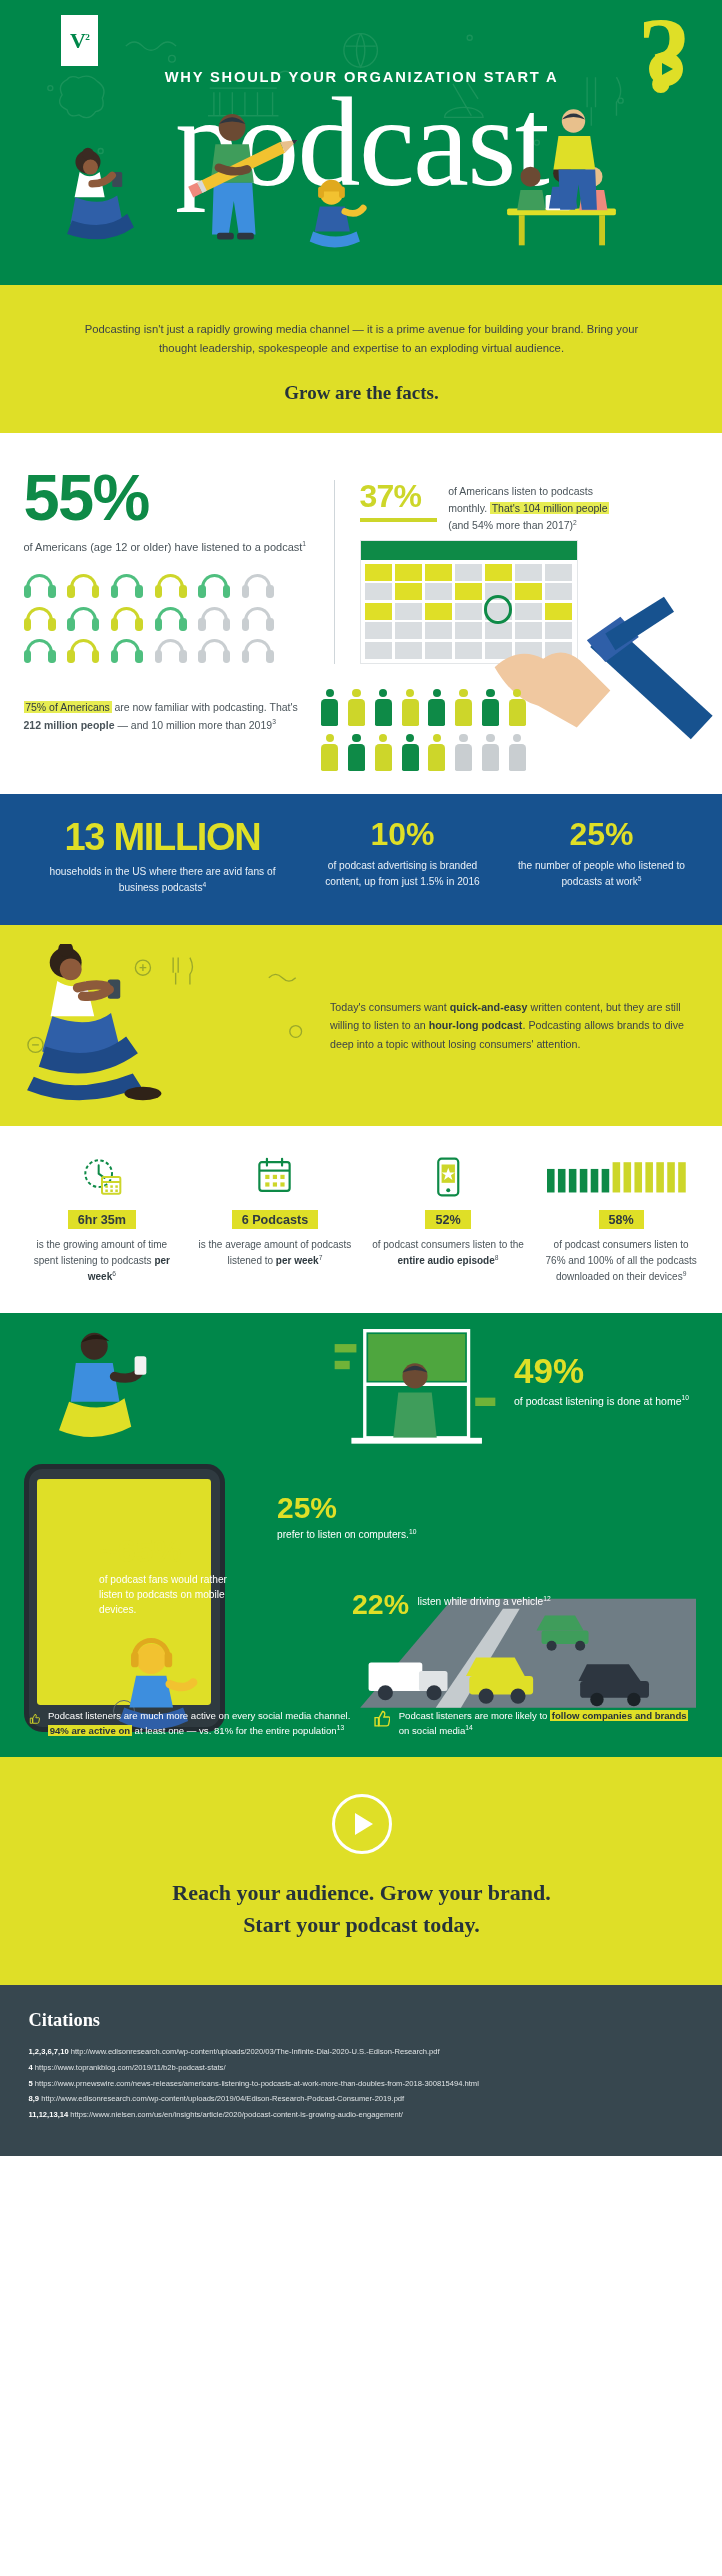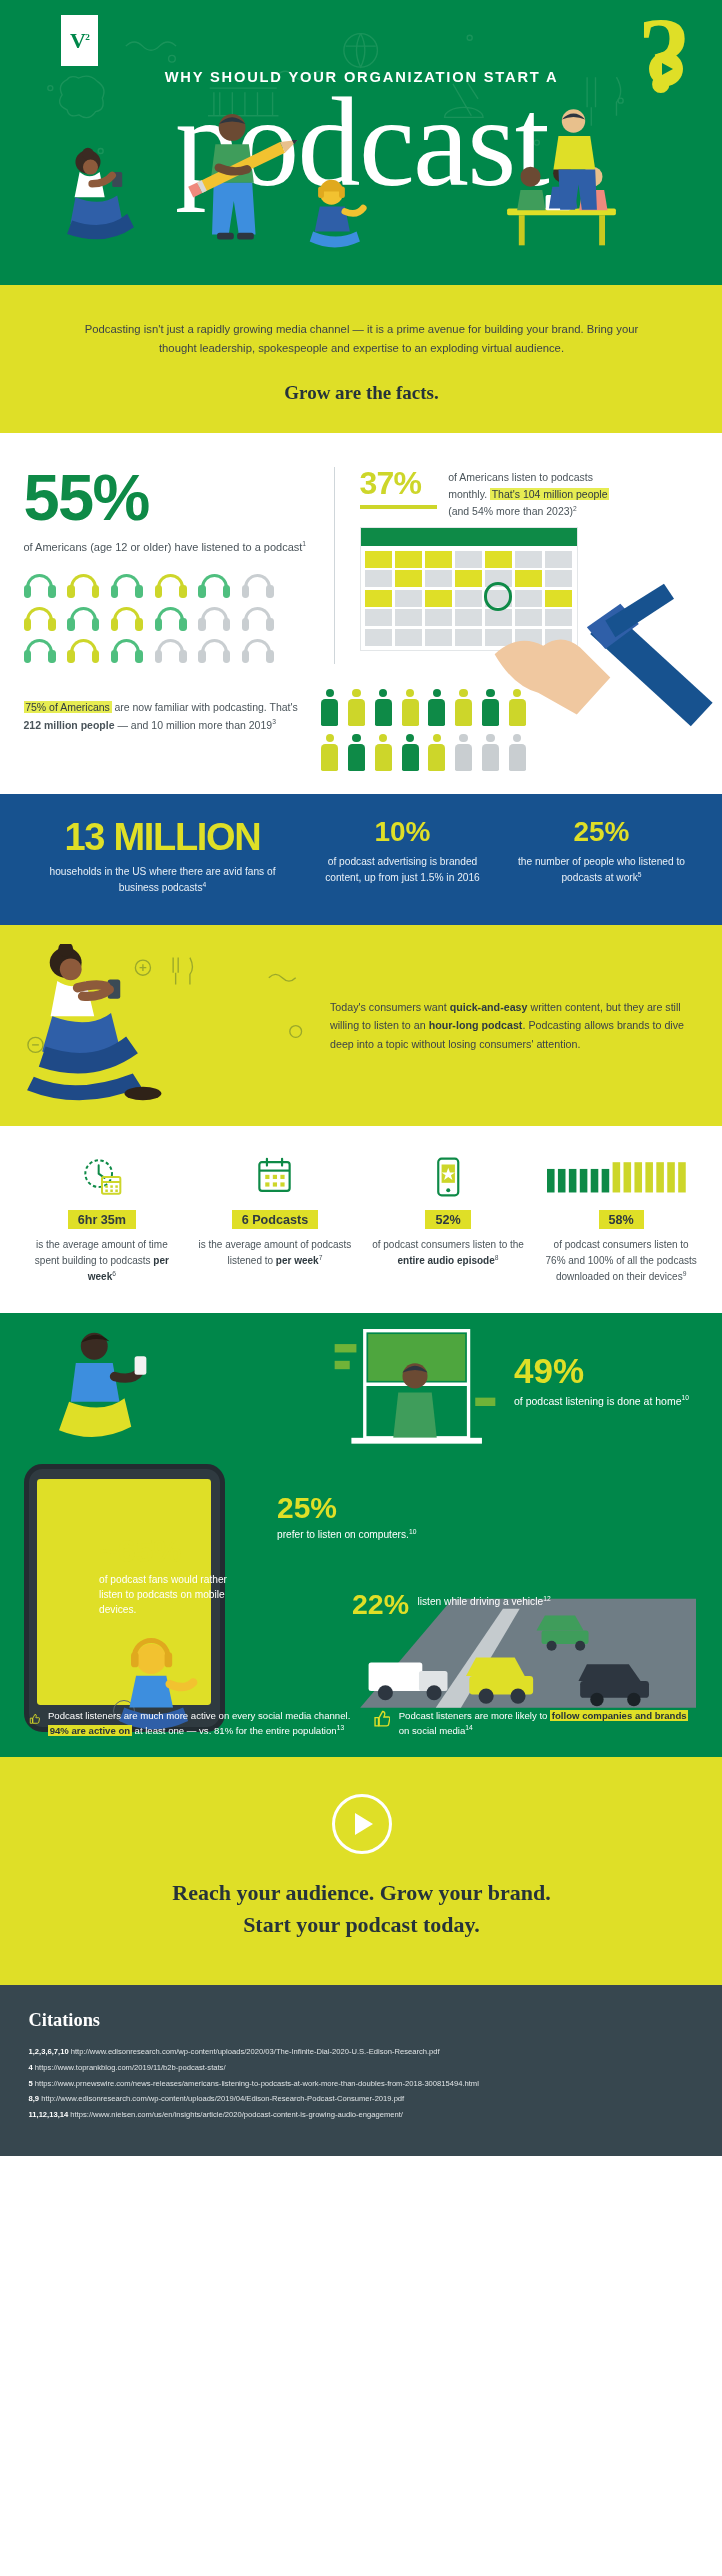--- a/index.html
+++ b/index.html
@@ -45,21 +45,21 @@
   }
   .playbtn i { display:block; width:0;height:0; border-left:11px solid #00874a; border-top:6.7px solid transparent; border-bottom:6.7px solid transparent; margin-left:3.4px;}
 
   
   .intro { background:#dfdf27; padding:35px 72px 28.5px; text-align:center; }
   .intro p { font-size:11.3px; line-height:1.72; color:#3c4348; }
   .intro h2 { margin-top:23.5px; font-family:"Liberation Serif", serif; font-size:19px; color:#26333a; font-weight:700; }
 
   
   .statblock { background:#fff; padding:34px 0 0; position:relative; }
-  .srow { display:flex; padding:0 23.5px; }
+  .srow { display:flex; padding:0 23.5px;align-items:flex-end; }
   .scol-l { width:310px; padding-right:20px; }
   .scol-r { flex:1; padding-left:25px; border-left:0.8px solid #cfd6da; }
 
   .big55 { font-size:65px; font-weight:700; color:#0e8a47; line-height:.95; letter-spacing:-1.7px; }
   .sub55 { font-size:11px; line-height:1.55; color:#4a545a; margin-top:10px; }
 
   .pct37row { display:flex; gap:11.7px; align-items:flex-start;}
   .big37 { font-size:32px; font-weight:700; color:#cdd62a; line-height:1; letter-spacing:-0.8px; }
   .u37 { width:77px; height:4.2px; background:#cdd62a; margin-top:5.9px;}
   .txt37 { font-size:10.5px; line-height:1.62; color:#4a545a; padding-top:2.5px; }
@@ -99,21 +99,21 @@
   .pp.gray .h,.pp.gray .b { background:#c9ced1; }
 
   
   .blue { background:#17528f; padding:23.5px 22px 28.5px; color:#fff; text-align:center; }
   .blue h3 { font-size:13px; font-weight:700; margin-bottom:18.4px; }
   .bcols { display:flex; }
   .bcol { flex:1; padding:0 8.4px; }
   .bcol.c1 { flex:1.45; }
   .bnum { color:#dfdf27; font-weight:700; line-height:1; margin-bottom:8.4px; }
   .bcol.c1 .bnum { font-size:38px; letter-spacing:-1.3px;}
-  .bcol.c2 .bnum,.bcol.c3 .bnum { font-size:28px; }
+  .bcol.c2 .bnum,.bcol.c3 .bnum { font-size:32px; }
   .btxt { font-size:10.2px; line-height:1.6; color:#e9f0f7; }
 
   
   .band2 { background:#dfdf27; display:flex; align-items:center; padding:18.4px 25px 18.4px 17px; gap:15px; min-height:176px; position:relative; overflow:hidden;}
   .band2 .art { width:298px; height:164px; position:relative; flex:none; }
   .band2 .copy { flex:1; font-size:10.7px; line-height:1.75; color:#3c4348; }
   .band2 .copy b { font-weight:700; color:#2f3a40; }
 
   
   .quad { display:flex; background:#fff; padding:28.5px 17px 27px; gap:3.4px; text-align:center; }
@@ -360,21 +360,21 @@
       <div class="scol-r">
         <div class="pct37row">
           <div>
             <div class="big37">37%</div>
             <div class="u37"></div>
           </div>
           <div class="txt37">
             <span>of Americans listen to podcasts</span><br>
             <span>monthly.</span>
             <span class="hl">That's 104 million people</span><br>
-            <span>(and 54% more than 2023)</span><sup>2</sup>
+            <span>(and 54% more than 2017)</span><sup>2</sup>
           </div>
         </div>
 
         <div class="cal-wrap">
           <div class="cal">
             <div class="top"></div>
             <div class="cells">
               <div class="c y"></div>
                 <div class="c y"></div>
                 <div class="c y"></div>
@@ -558,21 +558,21 @@
               <rect x="30" y="34" width="3" height="3"></rect>
               <rect x="36" y="34" width="3" height="3"></rect>
               <rect x="42" y="34" width="3" height="3"></rect>
               <rect x="30" y="39" width="3" height="3"></rect>
               <rect x="36" y="39" width="3" height="3"></rect>
               <rect x="42" y="39" width="3" height="3"></rect>
             </g>
         </svg>
       </div>
       <div class="qlabel">6hr 35m</div>
-      <div class="qtxt"><span>is the average amount of time spent building to podcasts </span><b>per week</b><sup>6</sup></div>
+      <div class="qtxt"><span>is the growing amount of time spent listening to podcasts </span><b>per week</b><sup>6</sup></div>
     </div>
 
     <div class="qcell">
       <div class="qicon">
         <svg width="37" height="39" viewBox="0 0 44 46">
           <rect x="4" y="6" width="36" height="34" rx="3" fill="none" stroke="#0e8a47" stroke-width="2.6"></rect>
           <path d="M4 16 h36" stroke="#0e8a47" stroke-width="2.6"></path>
           <path d="M13 2 v8 M31 2 v8" stroke="#0e8a47" stroke-width="2.6" stroke-linecap="round"></path>
           <g fill="#cdd62a">
               <rect x="11" y="21" width="5" height="5"></rect>

